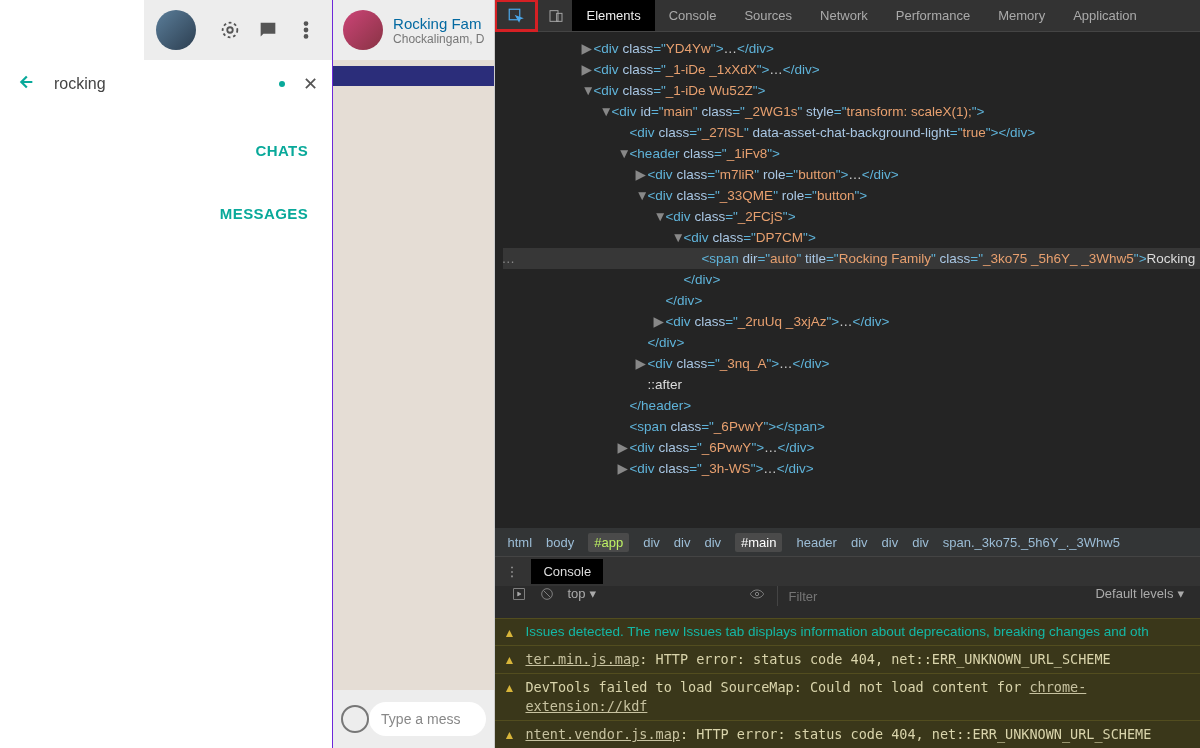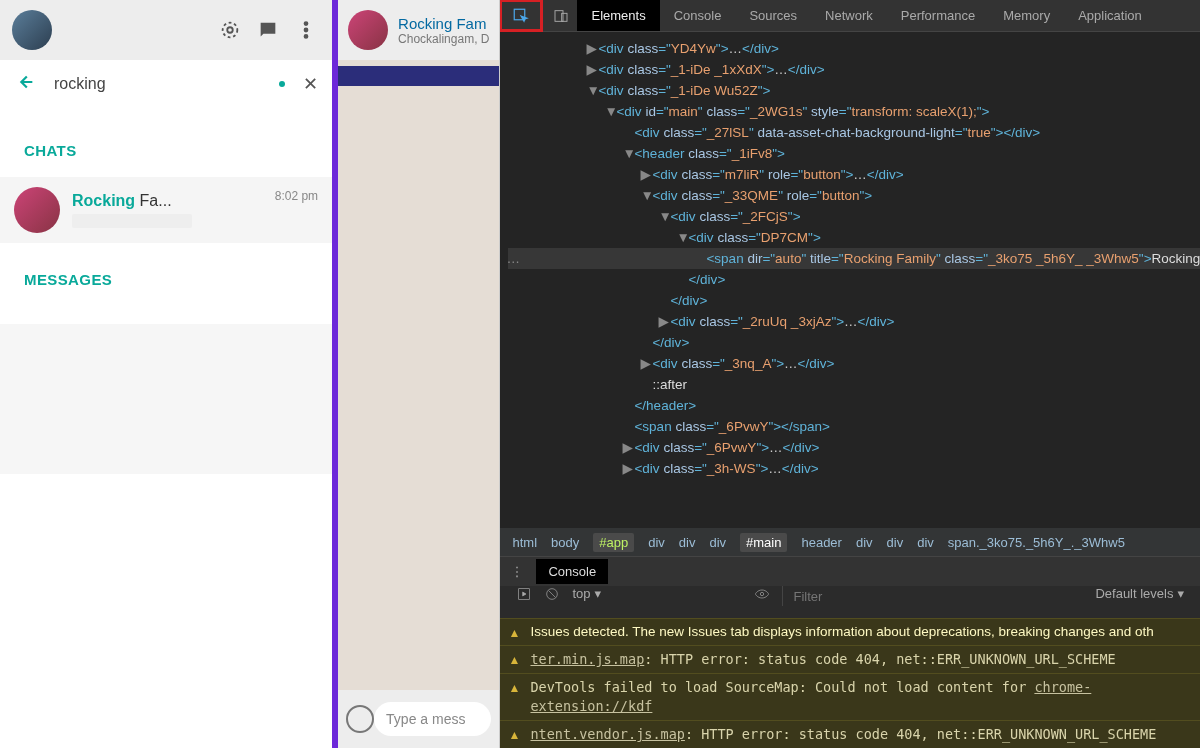--- a/index.html
+++ b/index.html
@@ -1,19 +1,19 @@
 <!DOCTYPE html>
 <html><head>
 <meta charset="utf-8">
 <style>
 * { margin: 0; padding: 0; box-sizing: border-box; font-family: -apple-system, "Segoe UI", Helvetica, Arial, sans-serif; }
 body { width: 1200px; height: 748px; overflow: hidden; display: flex; background: #fff; }
 
 
-.wa-sidebar { flex: 0 0 282px; border-right: 6px solid #6d28d9; display: flex; flex-direction: column; background: #fff; }
+.wa-sidebar { flex: 0 0 282px; border-right: 1px solid #6d28d9; display: flex; flex-direction: column; background: #fff; align-items: flex-end; }
 .wa-header { height: 60px; background: #ededed; display: flex; align-items: center; padding: 0 12px; gap: 10px; }
 .wa-avatar { width: 40px; height: 40px; border-radius: 50%; background: linear-gradient(135deg,#5b7e9a,#2c3e50); flex-shrink: 0; }
 .wa-header-spacer { flex: 1; }
 .wa-header-ico { width: 28px; height: 28px; display: flex; align-items: center; justify-content: center; color: #555; cursor: pointer; }
 .wa-header-ico svg { width: 22px; height: 22px; stroke: #555; fill: none; stroke-width: 2; }
 
 .wa-search { display: flex; align-items: center; height: 54px; padding: 0 14px; gap: 18px; border-bottom: 6px solid #fff; }
 .wa-search .back { color: #09a99a; }
 .wa-search input { flex: 1; border: none; outline: none; font-size: 16px; color: #444; }
 .wa-search .dot { width: 6px; height: 6px; border-radius: 50%; background: #09a99a; }
@@ -73,21 +73,21 @@
 .dt-console-hdr .dots { color: #aaa; letter-spacing: 1px; }
 .dt-console-hdr .lbl { background: #000; color: #ddd; padding: 5px 12px; font-size: 13px;}
 .dt-console-filter { height: 32px; background: #2b2b2b; display: flex; align-items: flex-start; padding: 0 16px; gap: 12px; font-size: 13px; color:#aaa;}
 .dt-console-filter .play svg, .dt-console-filter .stop svg, .dt-console-filter .eye svg { width:16px; height:16px; stroke:#aaa; fill:none;}
 .dt-console-filter .ctx { display:flex; align-items:center; gap:4px; min-width:170px;}
 .dt-console-filter input { flex:1; background:transparent; border:none; outline:none; color:#ccc; font-size:13px; border-left: 1px solid #444; padding-left: 10px; height: 20px;}
 .dt-console-filter .lvls { color:#aaa; display:flex; align-items:center; gap:4px;}
 
 .dt-console-body { flex: 0 0 130px; overflow: hidden; font-size: 13.5px; }
 .dt-c-row { padding: 4px 10px 4px 30px; position: relative; line-height: 18px; border-top: 1px solid rgba(120,110,40,.4); }
-.dt-c-row.issue { background: #3a371a; color: #fef9c3; }
+.dt-c-row.issue { background: #3a371a; color: #14b8a6; }
 .dt-c-row.warn { background: #3a371a; color: #d9d4ab; }
 .dt-c-row .wico { position:absolute; left:8px; top:5px; width:14px; height:14px; }
 .dt-c-row .wico::before { content:"▲"; color:#d8b53a; font-size:12px;}
 .dt-c-row .mono { font-family: Menlo, Consolas, monospace; }
 .dt-c-row .link { text-decoration: underline; color:#c7c2a0;}
 </style>
 </head>
 <body>
 
 <div class="wa-sidebar">
@@ -120,30 +120,20 @@
           <path d="M14 6l-6 6 6 6M8 12h12"></path>
         </svg>
     </span>
     <input value="rocking" style="">
     <span class="dot"></span>
     <span class="x">✕</span>
   </div>
 
   <div class="wa-section">CHATS</div>
 
-  <div class="wa-chat-row">
-    <div class="wa-chat-avatar"></div>
-    <div class="wa-chat-mid">
-      <div class="wa-chat-title">
-        <span class="match">Rocking</span><span> Fa...</span>
-      </div>
-      <div class="wa-chat-preview"></div>
-    </div>
-    <div class="wa-chat-time">8:02 pm</div>
-  </div>
 
   <div class="wa-section">MESSAGES</div>
   <div class="wa-msg-block"></div>
 </div>
 
 <div class="wa-chat">
   <div class="wa-chat-hdr">
     <div class="wa-chat-hdr-av"></div>
     <div class="wa-chat-hdr-txt">
       <div class="wa-chat-hdr-name">Rocking Fam</div>

